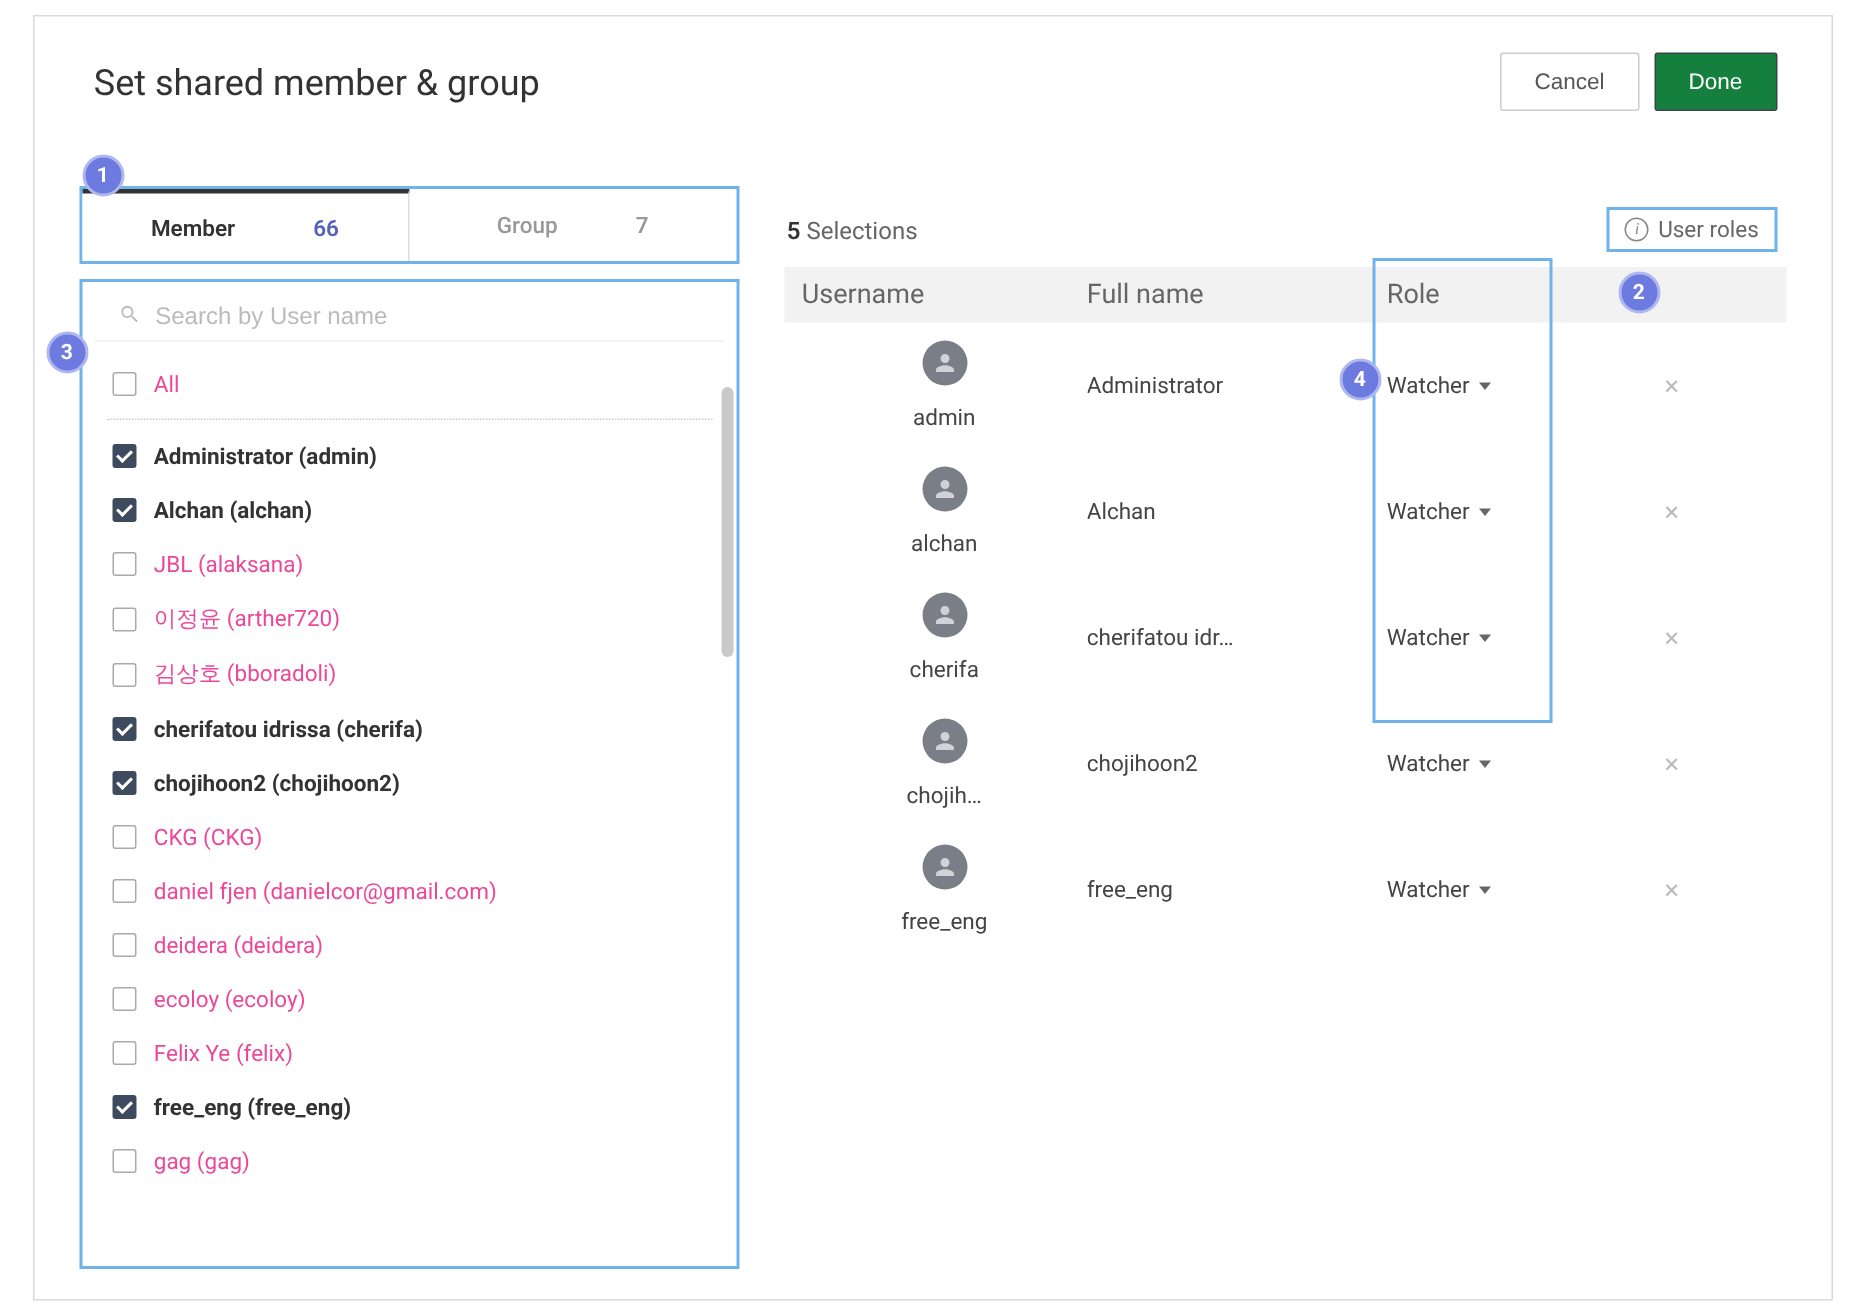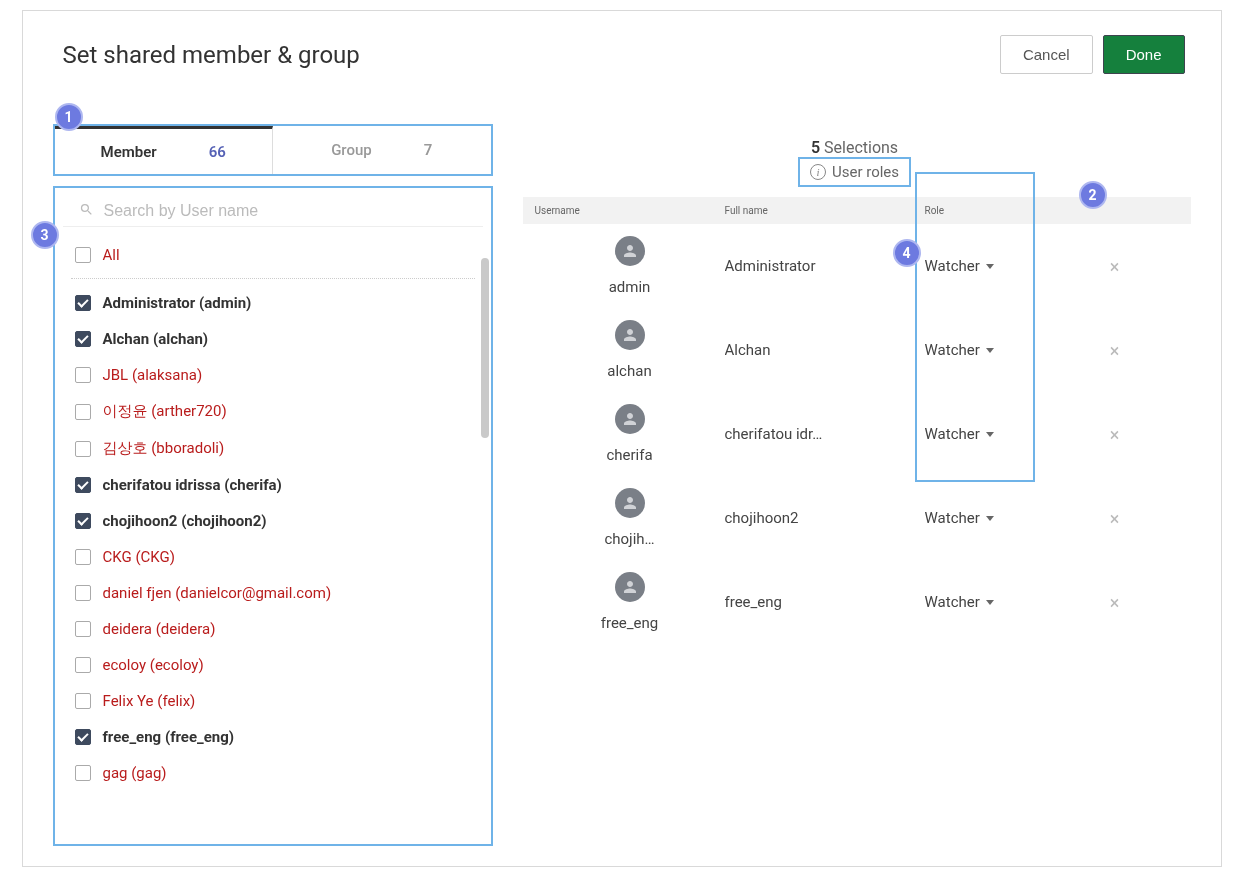--- a/index.html
+++ b/index.html
@@ -103,21 +103,21 @@
     background: transparent;
   }
   .search-input::placeholder { color: #bbb; }
   .member-list { padding: 10px 16px; overflow-y: auto; height: 600px; }
   .member-row {
     display: flex;
     align-items: center;
     padding: 9px 4px;
     gap: 12px;
     font-size: 15px;
-    color: #b91c1c;
+    color: #ec4899;
   }
   .member-row.all-row { border-bottom: 1px dotted #ccc; padding-bottom: 14px; margin-bottom: 6px;}
   .member-row.checked { font-weight: 700; color: #333; }
   .checkbox {
     width: 16px;
     height: 16px;
     border: 1.5px solid #aaa;
     border-radius: 2px;
     display: inline-flex;
     align-items: center;
@@ -151,21 +151,20 @@
     height: 180px;
     background: #c9c9c9;
     border-radius: 4px;
   }
   .right-panel { flex: 1; position: relative; padding-top: 10px;}
   .selections-header {
     display: flex;
     justify-content: space-between;
     align-items: center;
     padding: 4px 6px 10px 2px;
-    flex-direction: column;
   }
   .selections-count { font-size: 16px; color: #666; }
   .selections-count b { color: #333; font-weight: 600; }
   .user-roles-box {
     border: 2px solid #6fb3e8;
     padding: 4px 10px;
     display: flex;
     align-items: center;
     gap: 6px;
     color: #666;
@@ -175,21 +174,21 @@
     width: 16px; height: 16px; border: 1.5px solid #888; border-radius: 50%;
     display: inline-flex; align-items: center; justify-content: center;
     font-size: 11px; color: #888; font-style: italic; font-family: serif;
   }
   .sel-table { width: 100%; }
   .sel-head {
     display: grid;
     grid-template-columns: 190px 200px 160px 60px;
     background: #f2f2f2;
     padding: 8px 12px;
-    font-size: 10px;
+    font-size: 18px;
     color: #666;
     align-items: center;
   }
   .sel-row {
     display: grid;
     grid-template-columns: 190px 200px 160px 60px;
     padding: 12px 12px;
     align-items: center;
     font-size: 15px;
     color: #444;

